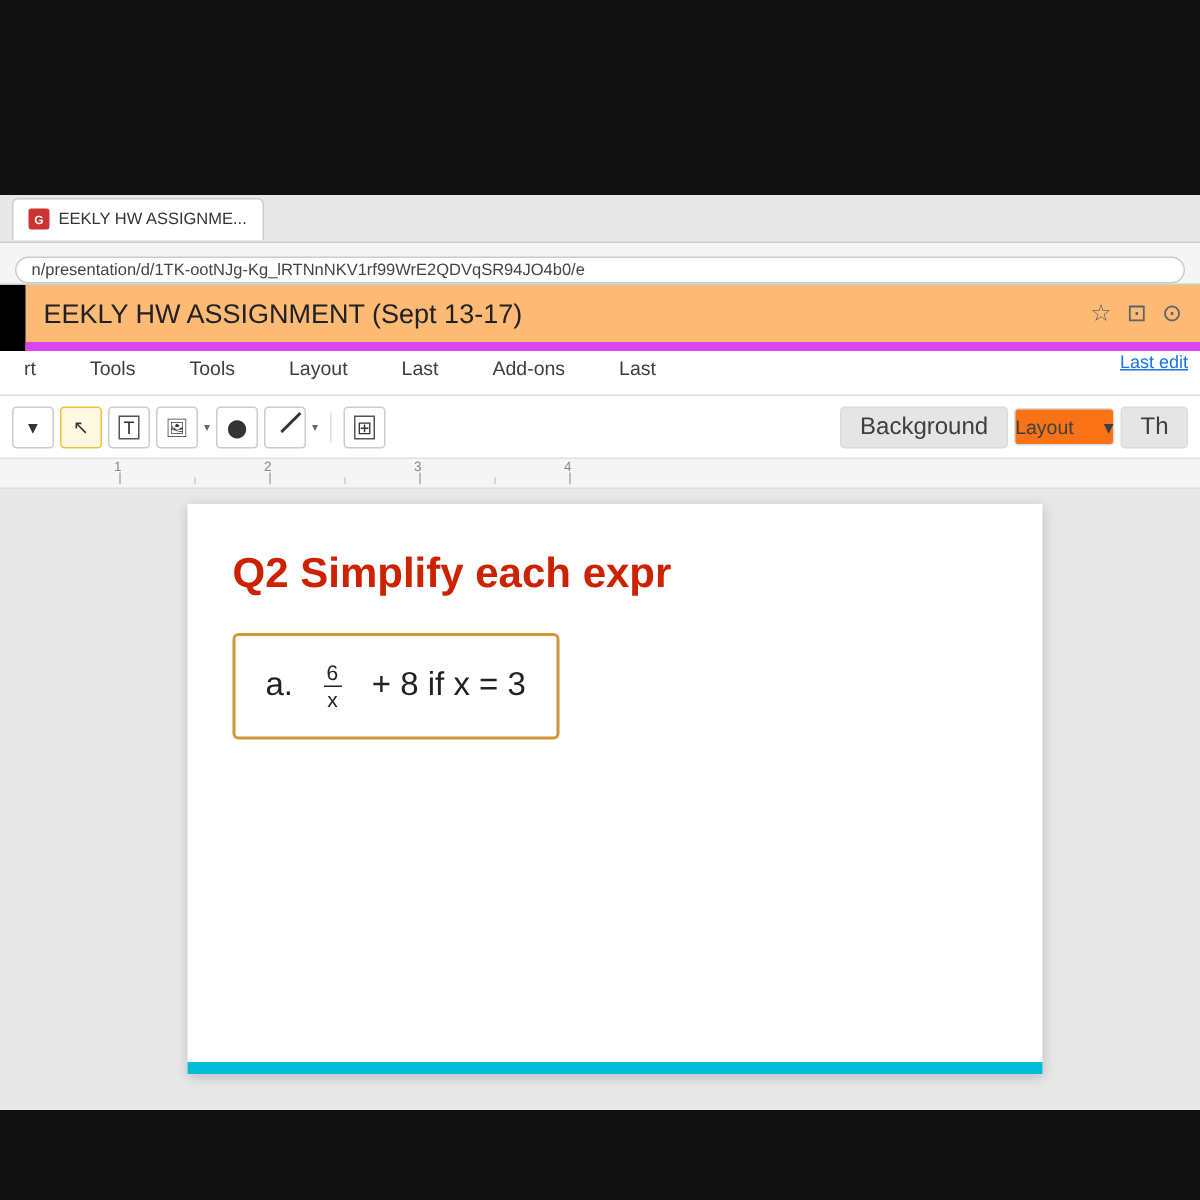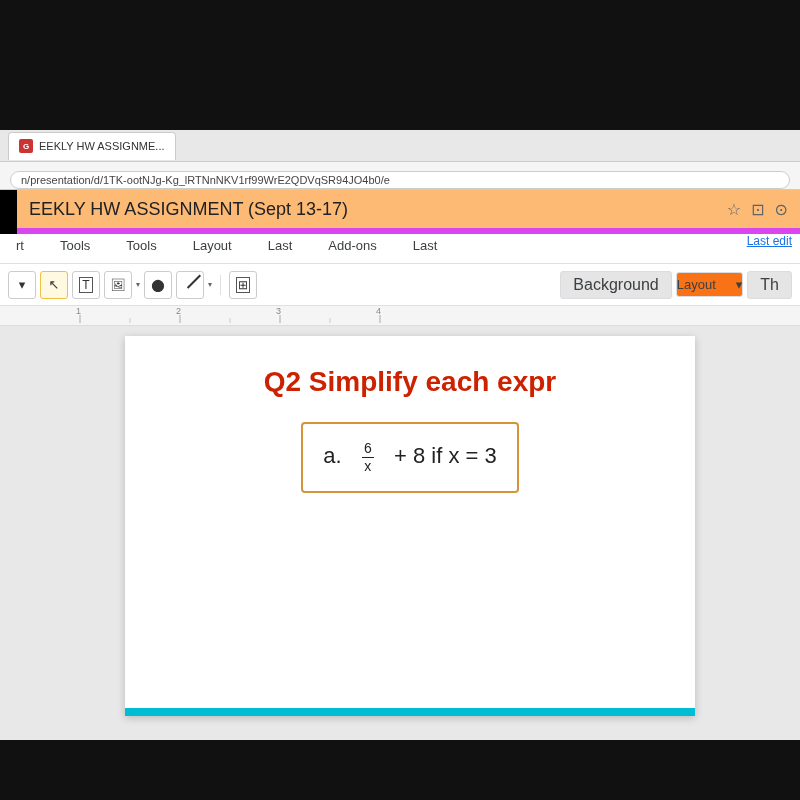--- a/index.html
+++ b/index.html
@@ -260,21 +260,20 @@
       position: absolute;
       top: 326px;
       left: 0;
       right: 0;
       bottom: 60px;
       background: #e8e8e8;
       display: flex;
       align-items: flex-start;
       justify-content: center;
       padding: 10px;
-      text-align: center;
     }
 
     .left-ruler {
       position: absolute;
       top: 326px;
       left: 0;
       width: 20px;
       bottom: 60px;
       background: #f5f5f5;
       border-right: 1px solid #ddd;

